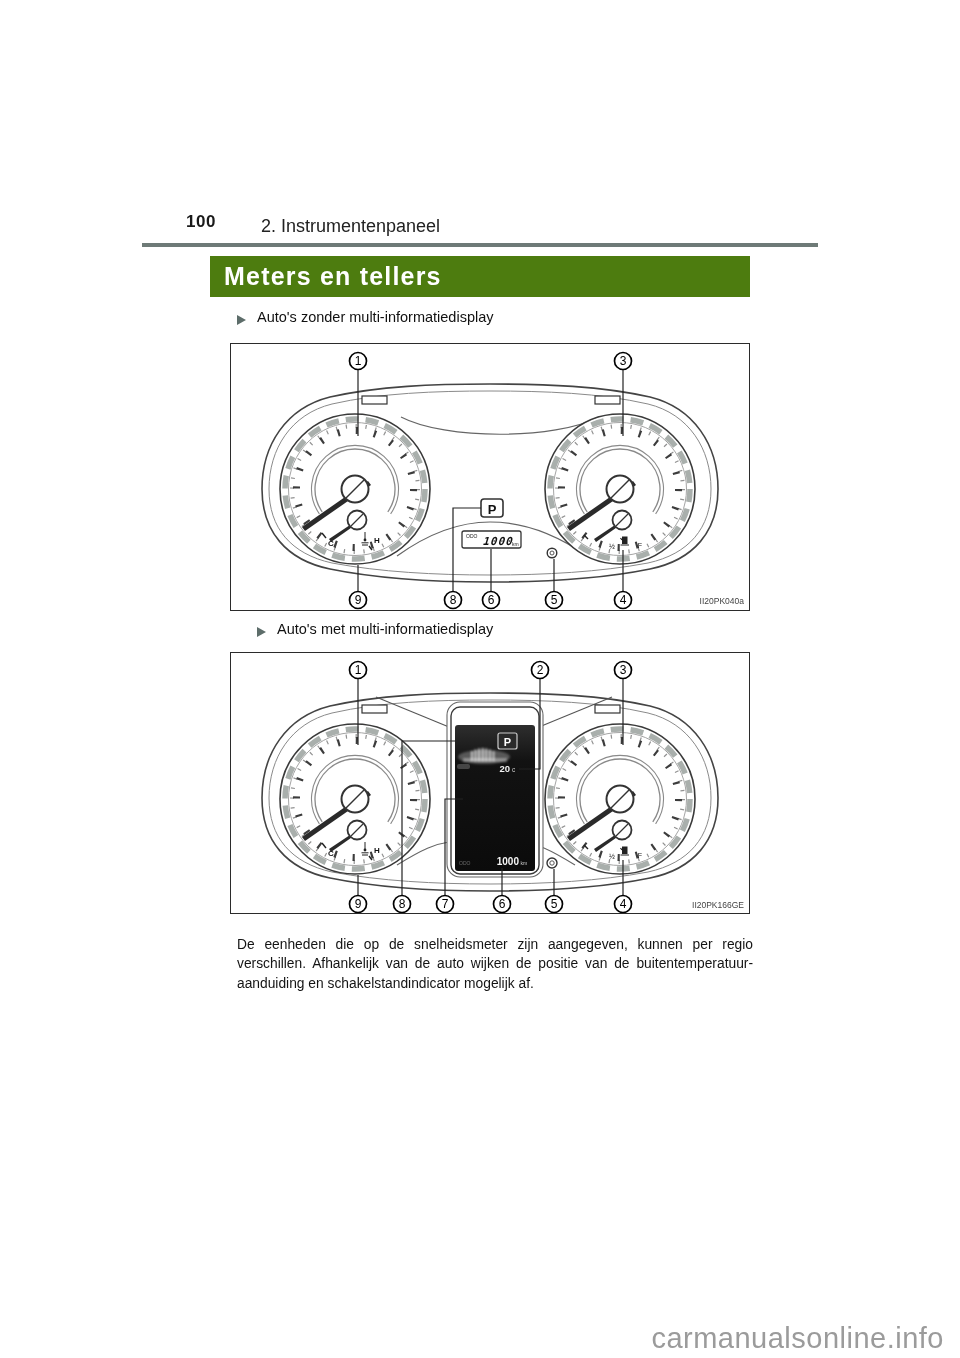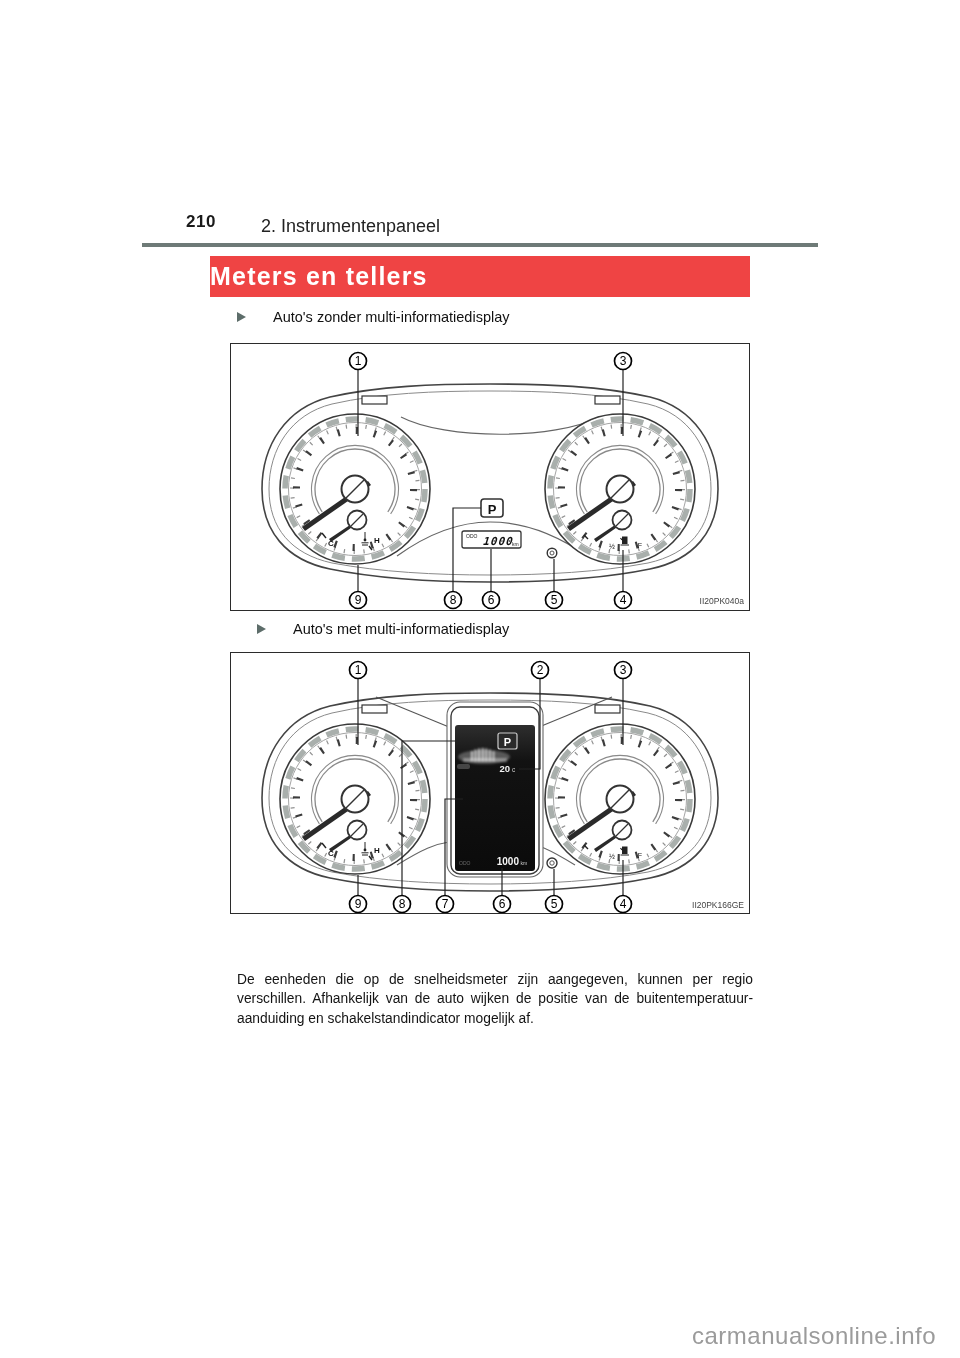--- a/index.html
+++ b/index.html
@@ -7,40 +7,40 @@
     width:960px;height:1358px;position:relative;background:#ffffff;
     font-family:"Liberation Sans", sans-serif;color:#1a1a1a;overflow:hidden;
   }
   .abs{position:absolute;}
   
   .page-num{left:186px;top:212px;font-size:17px;font-weight:bold;letter-spacing:.5px;}
   .chapter{left:261px;top:216px;font-size:18px;color:#222;}
   .rule{left:142px;top:243px;width:676px;height:3.5px;background:#6e7a77;}
   
   .titlebar{
-    left:210px;top:256px;width:540px;height:41px;background:#ef4444;
+    left:210px;top:256px;width:540px;height:41px;background:#4d7c0f;
     color:#fff;font-size:25px;font-weight:bold;letter-spacing:1.2px;
-    line-height:41px;box-sizing:border-box;
+    line-height:41px;padding-left:14px;box-sizing:border-box;
   }
   
-  .bullet{display:flex;align-items:center;gap:27px;font-size:14.5px;color:#111;}
+  .bullet{display:flex;align-items:flex-end;gap:11px;font-size:14.5px;color:#111;}
   .bullet1{left:237px;top:309px;}
   .bullet2{left:237px;top:621px;margin-left:20px;}
   .tri{width:0;height:0;border-left:9px solid #5d6d6a;border-top:5.5px solid transparent;border-bottom:5.5px solid transparent;}
   
   .figbox{border:1.3px solid #2b2b2b;background:#fff;}
   .fig1{left:230px;top:343px;width:518px;height:266px;}
   .fig2{left:230px;top:652px;width:518px;height:260px;}
   svg{display:block;}
   
   .para{
-    left:237px;top:956px;width:516px;font-size:13.8px;line-height:19.4px;
+    left:237px;top:921px;width:516px;font-size:13.8px;line-height:19.4px;
     text-align:justify;color:#141414;
   }
-  .watermark{right:24px;top:1322px;font-size:24px;color:#9b9b9b;letter-spacing:.5px;}
+  .watermark{right:16px;top:1322px;font-size:29px;color:#9b9b9b;letter-spacing:.5px;}
   text{font-family:"Liberation Sans", sans-serif;}
   .lcddigits{font-family:"DejaVu Sans Mono", monospace;font-style:italic;font-weight:bold;letter-spacing:1px;}
 </style>
 </head>
 <body>
 
 <svg width="0" height="0" style="position:absolute" aria-hidden="true">
   <defs>
     <linearGradient id="gdark" x1="0" y1="0" x2="0" y2="1">
       <stop offset="0" stop-color="#2e2e2e"></stop>
@@ -95,21 +95,21 @@
       <text x="20" y="59" font-size="7" text-anchor="middle" fill="#111">F</text>
     </g>
 
     <g id="envelope" fill="none">
       <path d="M31,145 C31,101 55,64 99,53 C148,42 203,40 259,40 C315,40 370,42 419,53 C463,64 487,101 487,145 C487,187 463,216 419,225 C370,235 315,238 259,238 C203,238 148,235 99,225 C55,216 31,187 31,145 Z" stroke="#444" stroke-width="1.6"></path>
       <path d="M38,145 C38,105 60,70 101,60 C149,49 204,47 259,47 C314,47 369,49 417,60 C458,70 480,105 480,145 C480,184 458,210 417,219 C369,228 314,231 259,231 C204,231 149,228 101,219 C60,210 38,184 38,145 Z" stroke="#8a8a8a" stroke-width="1"></path>
     </g>
   </defs>
 </svg>
 
-<div class="abs page-num">210</div>
+<div class="abs page-num">100</div>
 <div class="abs chapter">2. Instrumentenpaneel</div>
 <div class="abs rule"></div>
 
 <div class="abs titlebar">
   <span>Meters en tellers</span>
 </div>
 
 <div class="abs bullet bullet1">
   <span class="tri"></span>
   <span>Auto's zonder multi-informatiedisplay</span>

